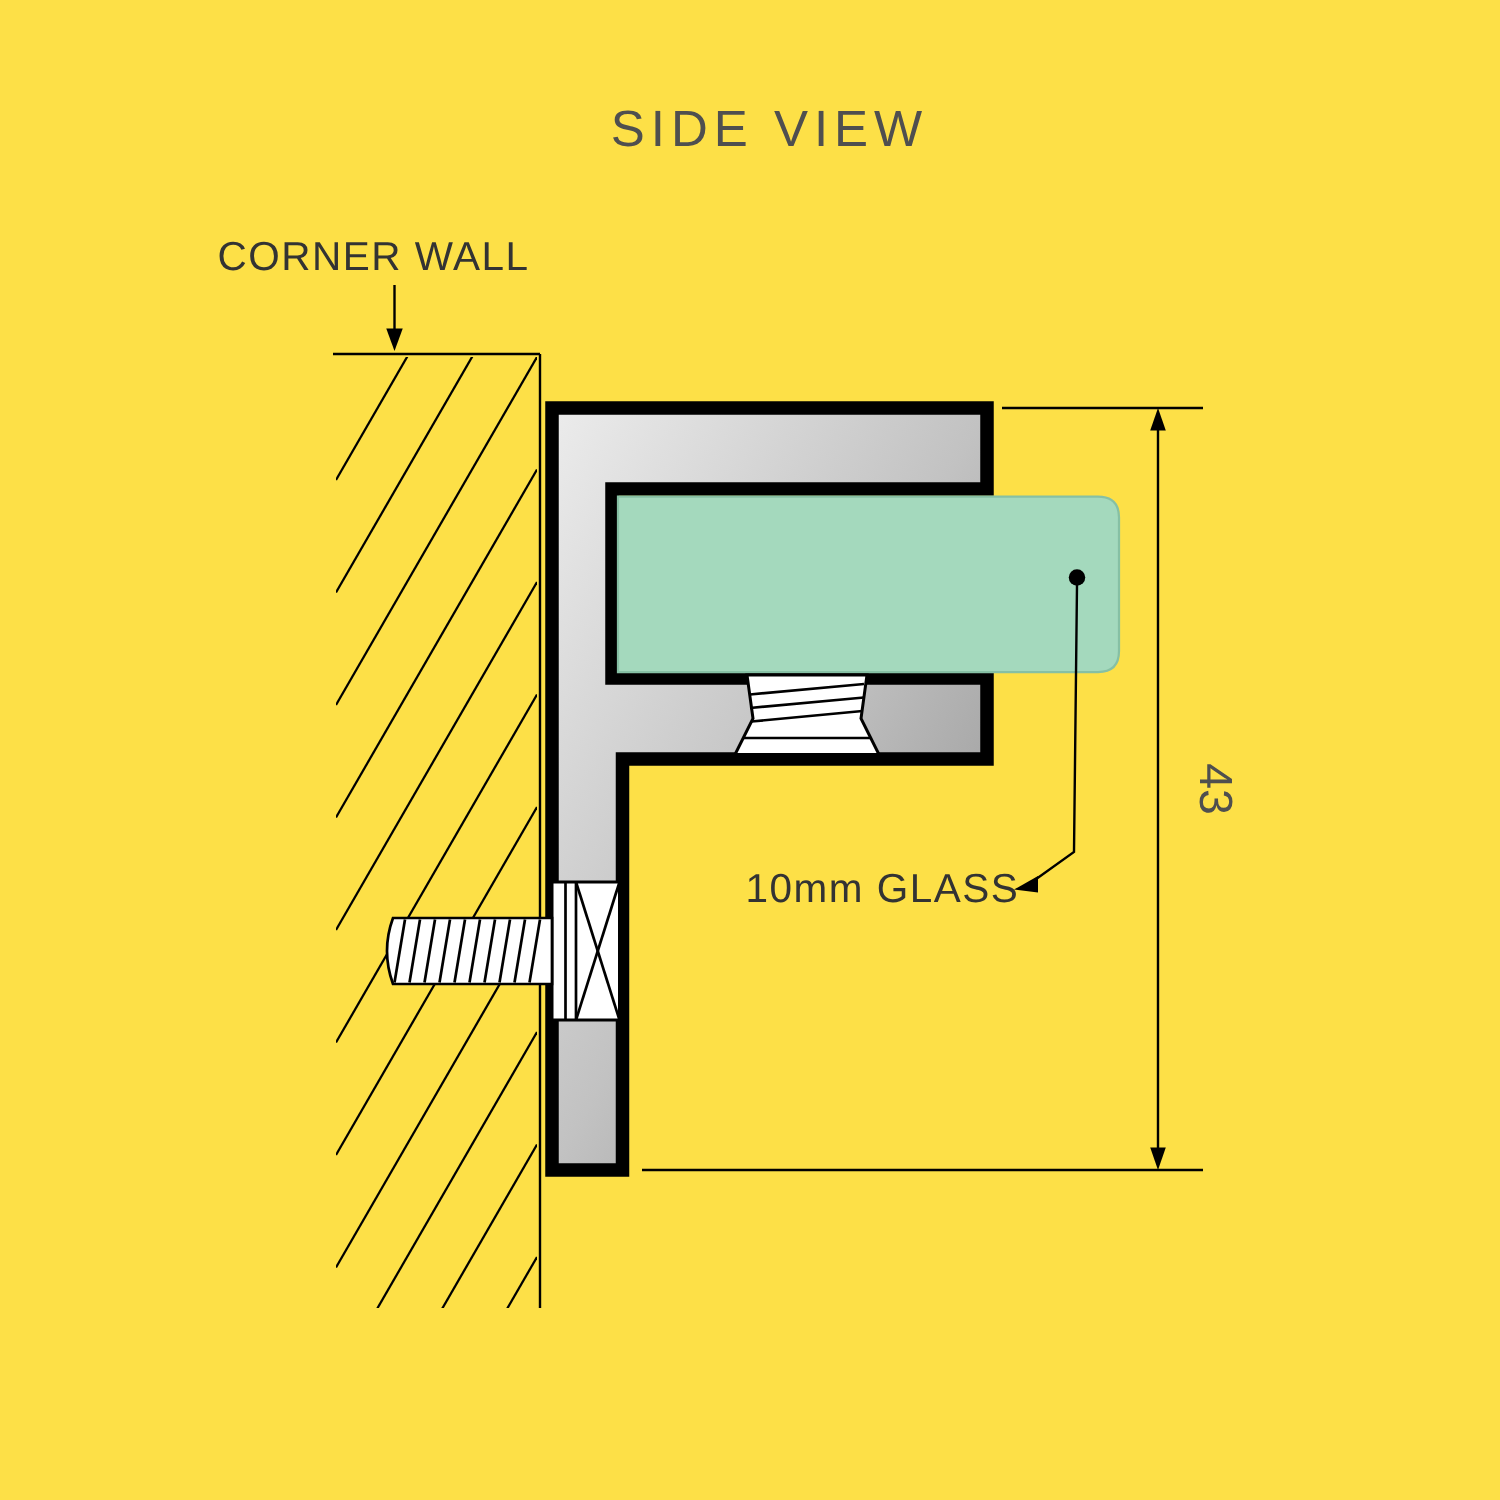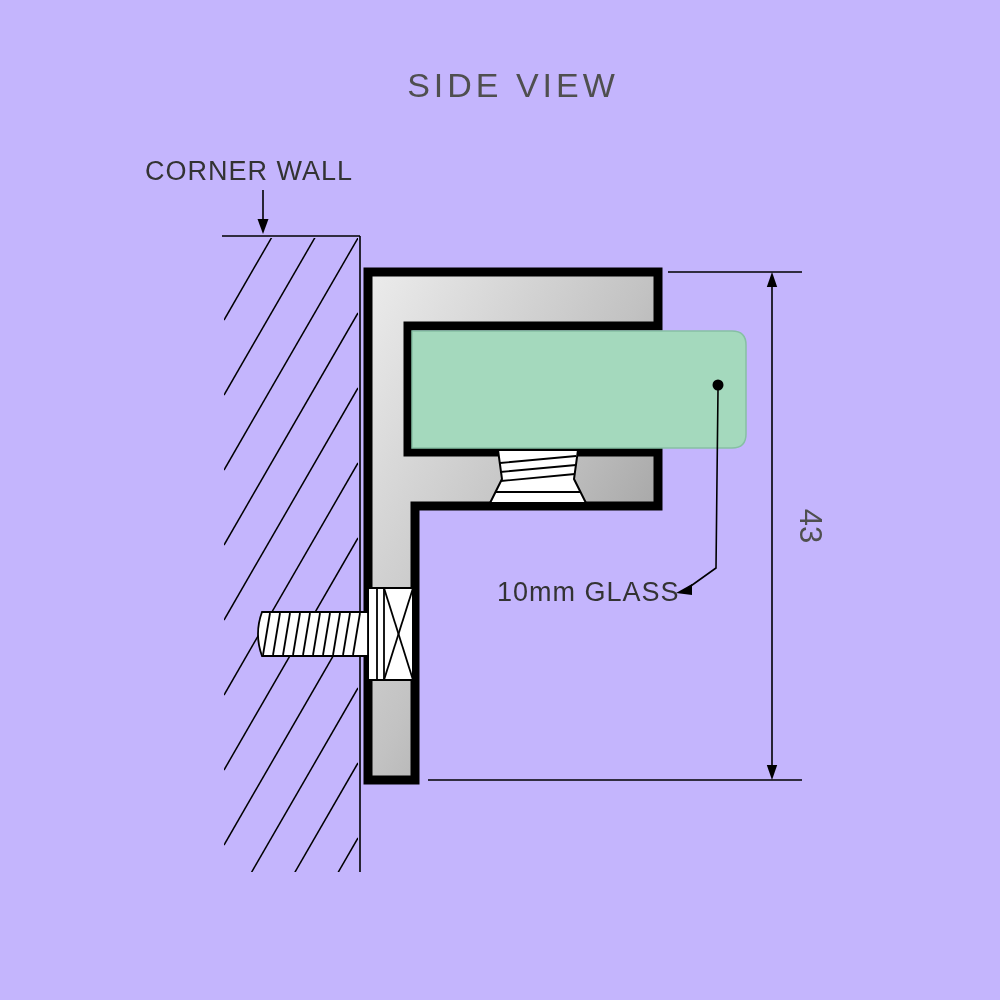--- a/index.html
+++ b/index.html
@@ -5,21 +5,21 @@
   html, body {
     margin: 0;
     padding: 0;
     background: #ffffff;
     font-family: "Liberation Sans", sans-serif;
   }
   #stage {
     position: relative;
     width: 1000px;
     height: 1000px;
-    background: #c4b5fd;
+    background: #fde047;
     overflow: hidden;
     text-decoration: underline;
   }
   svg text {
     font-family: "Liberation Sans", sans-serif;
   }
   .title-text {
     font-size: 34px;
     letter-spacing: 4px;
     fill: #4f4f4f;

